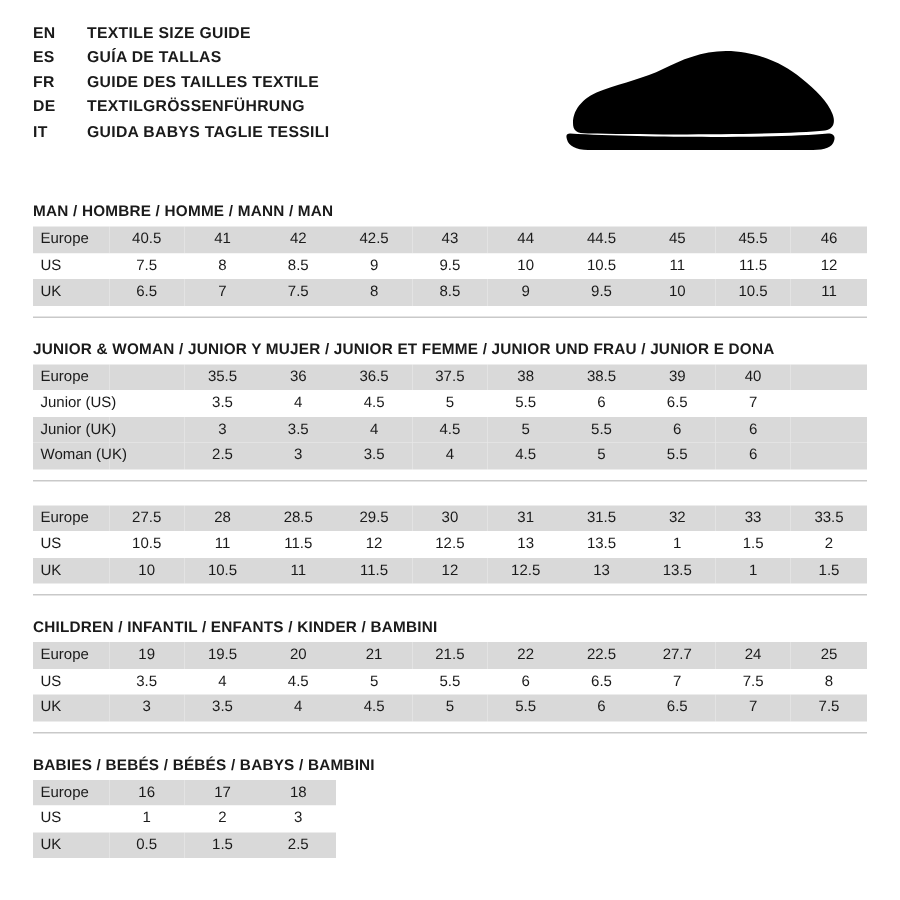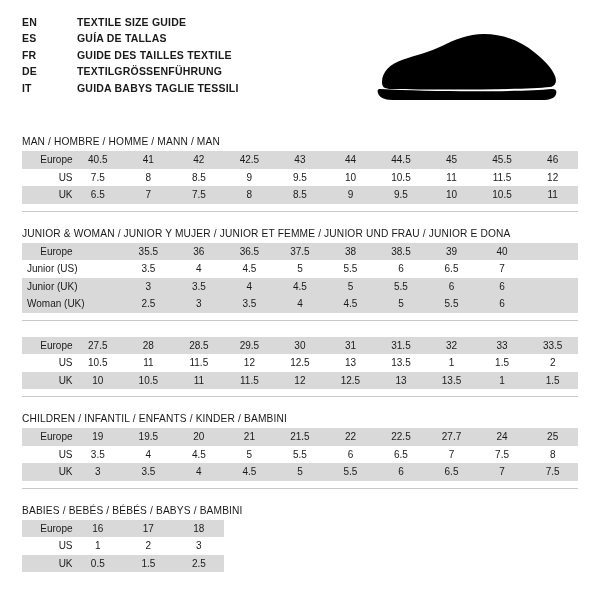--- a/index.html
+++ b/index.html
@@ -37,21 +37,20 @@
     font-size: 10.5px;
     font-weight: bold;
     letter-spacing: 0.2px;
   }
   .lang-code {
     width: 36px;
     flex: 0 0 36px;
   }
   .lang-title {
     flex: 1;
-    margin-left: 19px;
   }
   .footwear-line {
     margin-top: 12px;
     font-size: 10.6px;
     font-weight: bold;
     letter-spacing: 0.2px;
   }
 
   .shoe {
     position: absolute;
@@ -60,39 +59,39 @@
     width: 186px;
     height: 74px;
   }
 
   
   .section {
     margin-top: 16px;
   }
   .section-title {
     font-size: 10.2px;
-    font-weight: normal;
+    font-weight: bold;
     letter-spacing: 0.15px;
     padding-bottom: 4px;
   }
   table.size-table {
     border-collapse: collapse;
     width: 556px;
     table-layout: fixed;
   }
   table.size-table td {
     font-size: 10px;
     height: 17.5px;
     line-height: 17.5px;
     padding: 0;
     text-align: center;
     white-space: nowrap;
   }
   table.size-table td.label {
-    text-align: right;
+    text-align: left;
     padding-left: 5px;
   }
   tr.shaded td {
     background: #d9d9d9;
   }
   tr.plain td {
     background: #ffffff;
   }
   
   .divider {

